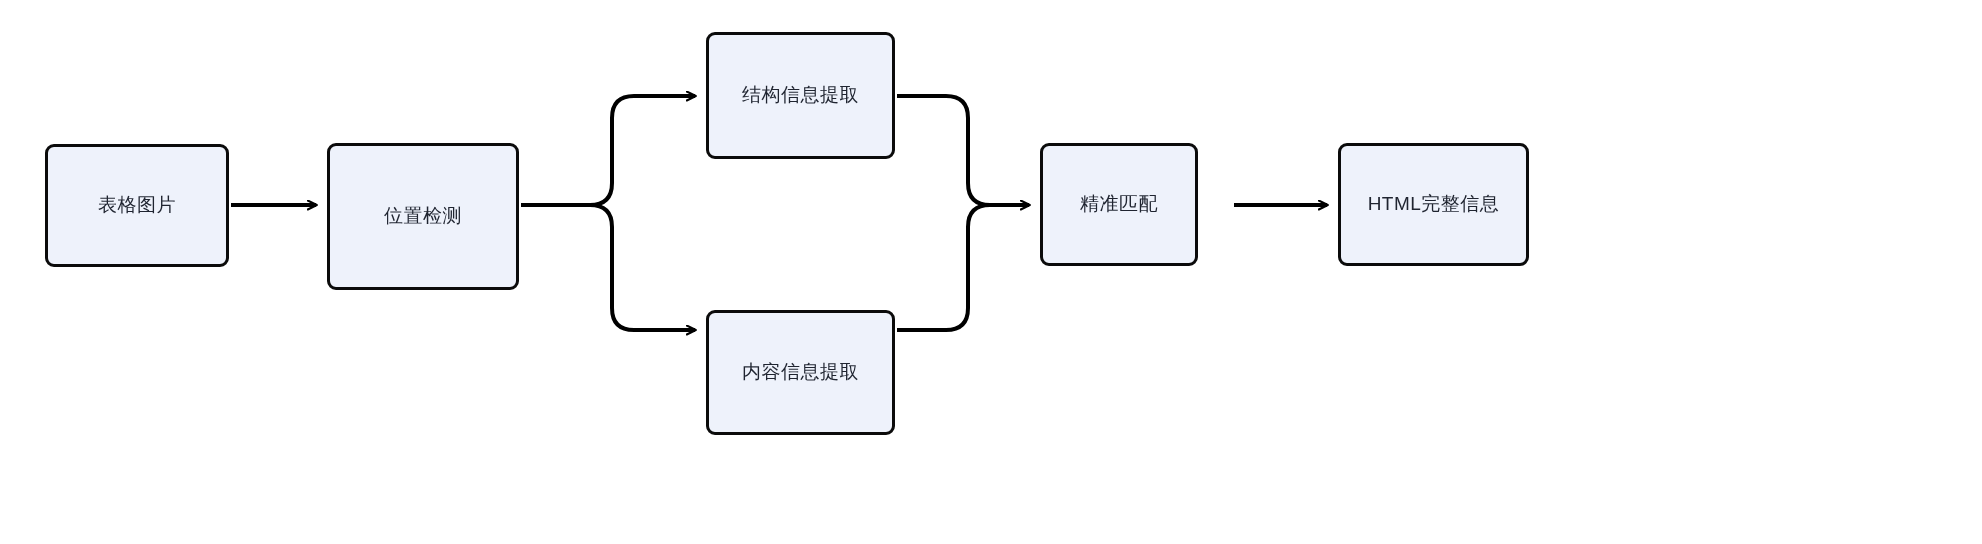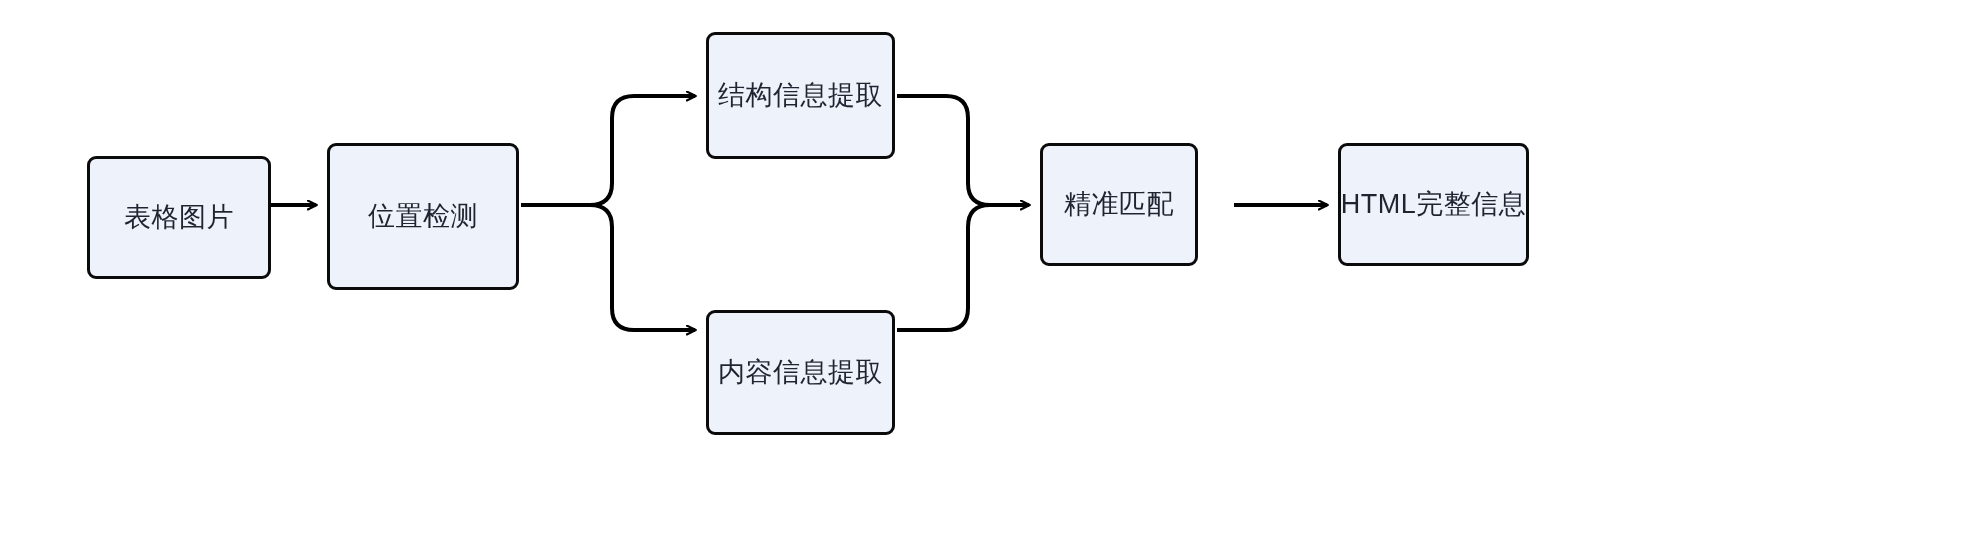--- a/index.html
+++ b/index.html
@@ -29,21 +29,21 @@
   .node {
     position: absolute;
     box-sizing: border-box;
     background: #eef2fb;
     border: 3px solid #0b0b0b;
     border-radius: 9px;
     display: flex;
     align-items: center;
     justify-content: center;
     color: #1f2430;
-    font-size: 27px;
+    font-size: 19px;
     letter-spacing: 0.5px;
     line-height: 1.2;
     white-space: nowrap;
     z-index: 2;
   }
   .node .node-label {
     display: block;
   }
 </style>
 </head>
@@ -64,21 +64,21 @@
 
     <path d="M 590 205 Q 612 205 612 227 L 612 308 Q 612 330 634 330 L 695 330" fill="none" stroke="#000000" stroke-width="4" stroke-linecap="butt" stroke-linejoin="round" marker-end="url(#arrowhead)"></path>
 
     <path d="M 897 96 L 946 96 Q 968 96 968 118 L 968 183 Q 968 205 990 205 L 1029 205" fill="none" stroke="#000000" stroke-width="4" stroke-linecap="butt" stroke-linejoin="round" marker-end="url(#arrowhead)"></path>
 
     <path d="M 897 330 L 946 330 Q 968 330 968 308 L 968 227 Q 968 205 990 205" fill="none" stroke="#000000" stroke-width="4" stroke-linecap="butt" stroke-linejoin="round"></path>
 
     <path d="M 1234 205 L 1327 205" fill="none" stroke="#000000" stroke-width="4" stroke-linecap="butt" marker-end="url(#arrowhead)"></path>
   </svg>
 
-  <div class="node" style="left:45px; top:156px; width:184px; height:123px;margin-left:42px;">
+  <div class="node" style="left:45px; top:144px; width:184px; height:123px;">
     <span class="node-label">表格图片</span>
   </div>
 
   <div class="node" style="left:327px; top:143px; width:192px; height:147px;">
     <span class="node-label">位置检测</span>
   </div>
 
   <div class="node" style="left:706px; top:32px; width:189px; height:127px;">
     <span class="node-label">结构信息提取</span>
   </div>

